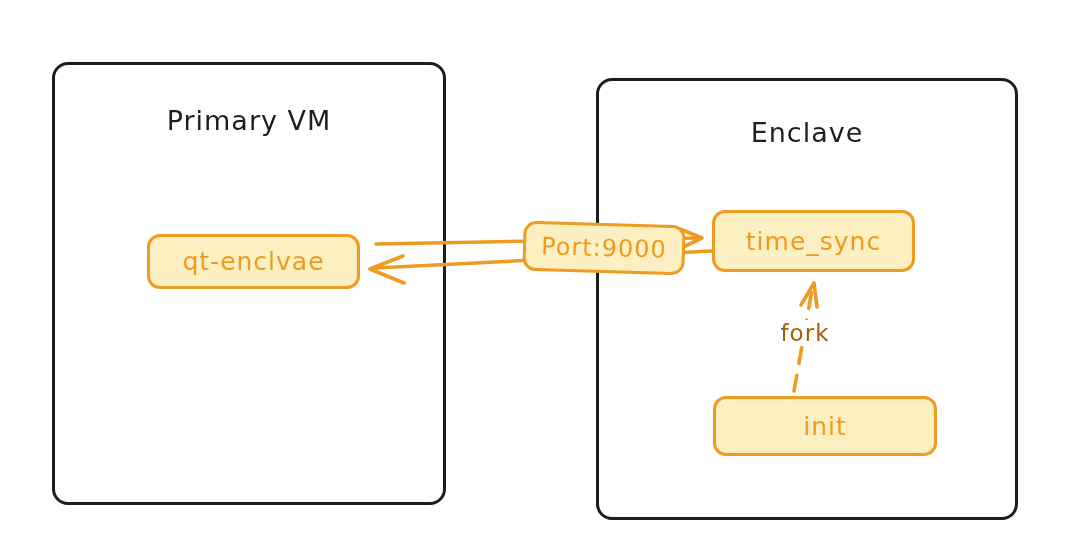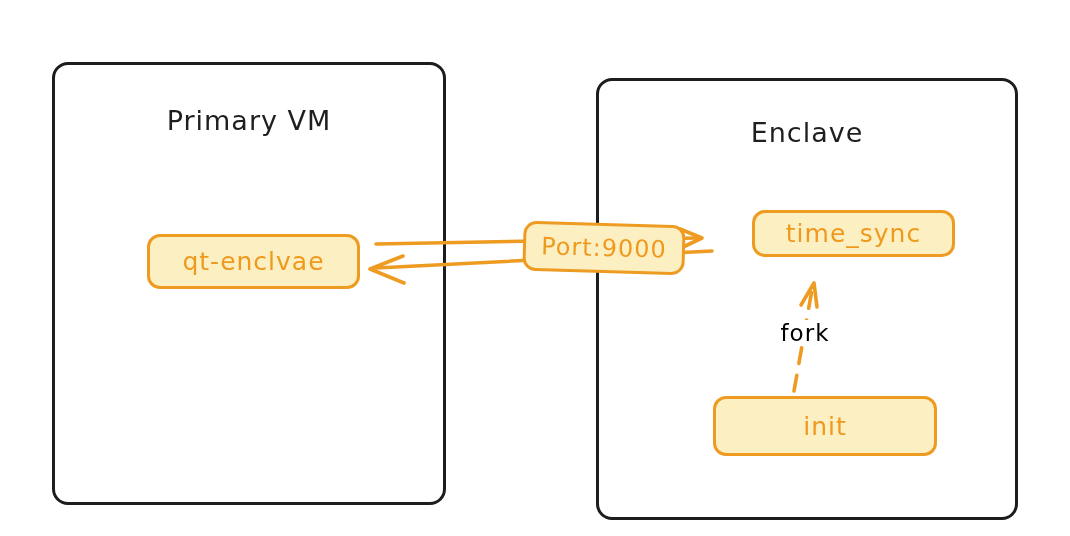--- a/index.html
+++ b/index.html
@@ -46,21 +46,21 @@
     background: #fcefc2;
     color: #ef9a1e;
     display: flex;
     align-items: center;
     justify-content: center;
     font-size: 25px;
     letter-spacing: 1px;
     z-index: 3;
   }
   #node-qt-enclvae { left: 147px; top: 217px; width: 213px; height: 55px; margin-top: 17px; }
-  #node-time-sync  { left: 712px; top: 210px; width: 203px; height: 47px; margin-left: 40px; }
+  #node-time-sync  { left: 712px; top: 210px; width: 203px; height: 62px; }
   #node-init       { left: 713px; top: 396px; width: 224px; height: 60px; }
   #edge-label-port {
     left: 523px; top: 223px; width: 162px; height: 50px;
     font-size: 24px;
     transform: rotate(1.6deg);
   }
 
   
   svg.arrow-layer {
     position: absolute;
@@ -77,21 +77,21 @@
     stroke-linecap: round;
     stroke-linejoin: round;
   }
   svg.arrow-layer path.dashed { stroke-dasharray: 16 12; }
 
   
   .edge-text {
     position: absolute;
     z-index: 3;
     background: #ffffff;
-    color: #000000;
+    color: #a16207;
     font-size: 23px;
     letter-spacing: 1px;
     padding: 0 4px;
   }
   #edge-label-fork { left: 770px; top: 320px; width: 62px; text-align: center; }
 </style>
 </head>
 <body>
 
 <div class="canvas">

